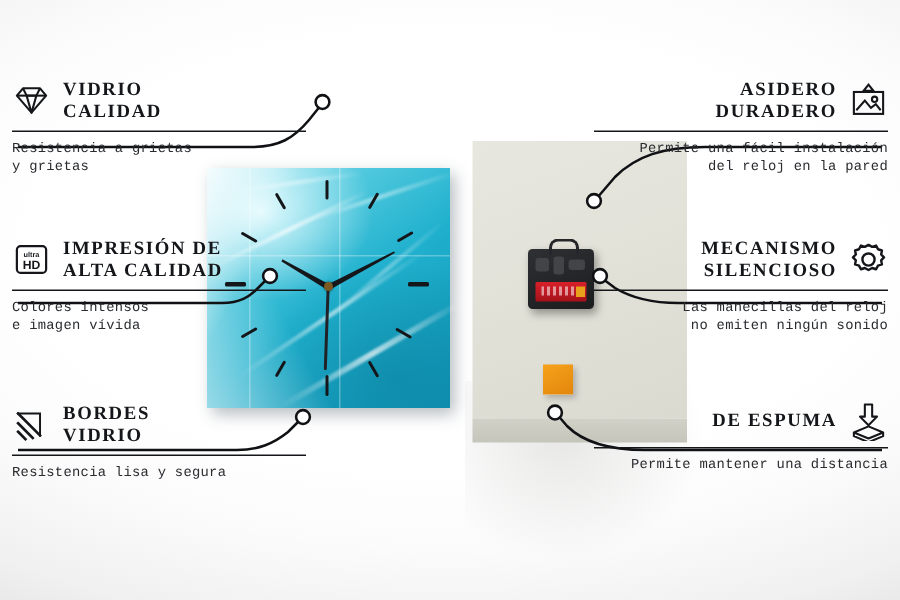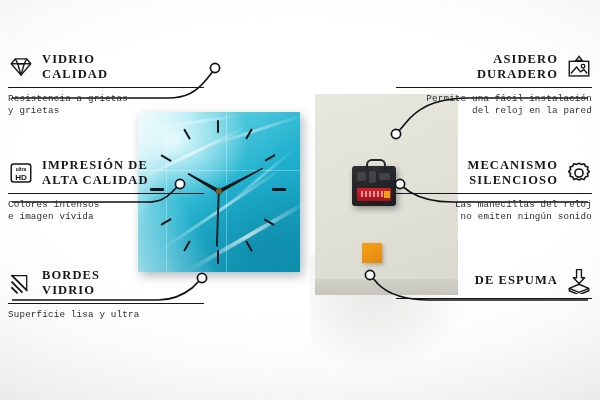--- a/index.html
+++ b/index.html
@@ -213,21 +213,21 @@
           <path d="M23 25 L23 7 L5 7" fill="none" stroke-width="1.6"></path>
             </g>
           </svg>
       </span>
       <span class="titles">
         <span class="t1">BORDES</span>
         <span class="t2">VIDRIO</span>
       </span>
     </div>
     <div class="rule"></div>
-    <div class="desc">Superficie lisa y ultra</div>
+    <div class="desc">Resistencia lisa y segura</div>
   </div>
 
   <div class="callout right" style="top:158px">
     <div class="head">
       <span class="titles">
         <span class="t1">MECANISMO</span>
         <span class="t2">SILENCIOSO</span>
       </span>
       <span class="ico">
         <svg viewBox="0 0 32 32">
@@ -274,15 +274,16 @@
         <svg viewBox="0 0 32 32">
             <g fill="none" stroke="#14161a" stroke-width="1.7" stroke-linejoin="round">
           <path d="M13 2 H19 V12 H23 L16 19 L9 12 H13 Z"></path>
           <path d="M16 20 L28 25 L16 30 L4 25 Z"></path>
           <path d="M4 25 v3 l12 5 12-5 v-3"></path>
             </g>
           </svg>
       </span>
     </div>
     <div class="rule"></div>
+    <div class="desc">Permite mantener una distancia</div>
   </div>
 
 </div>
 
 </body></html>

